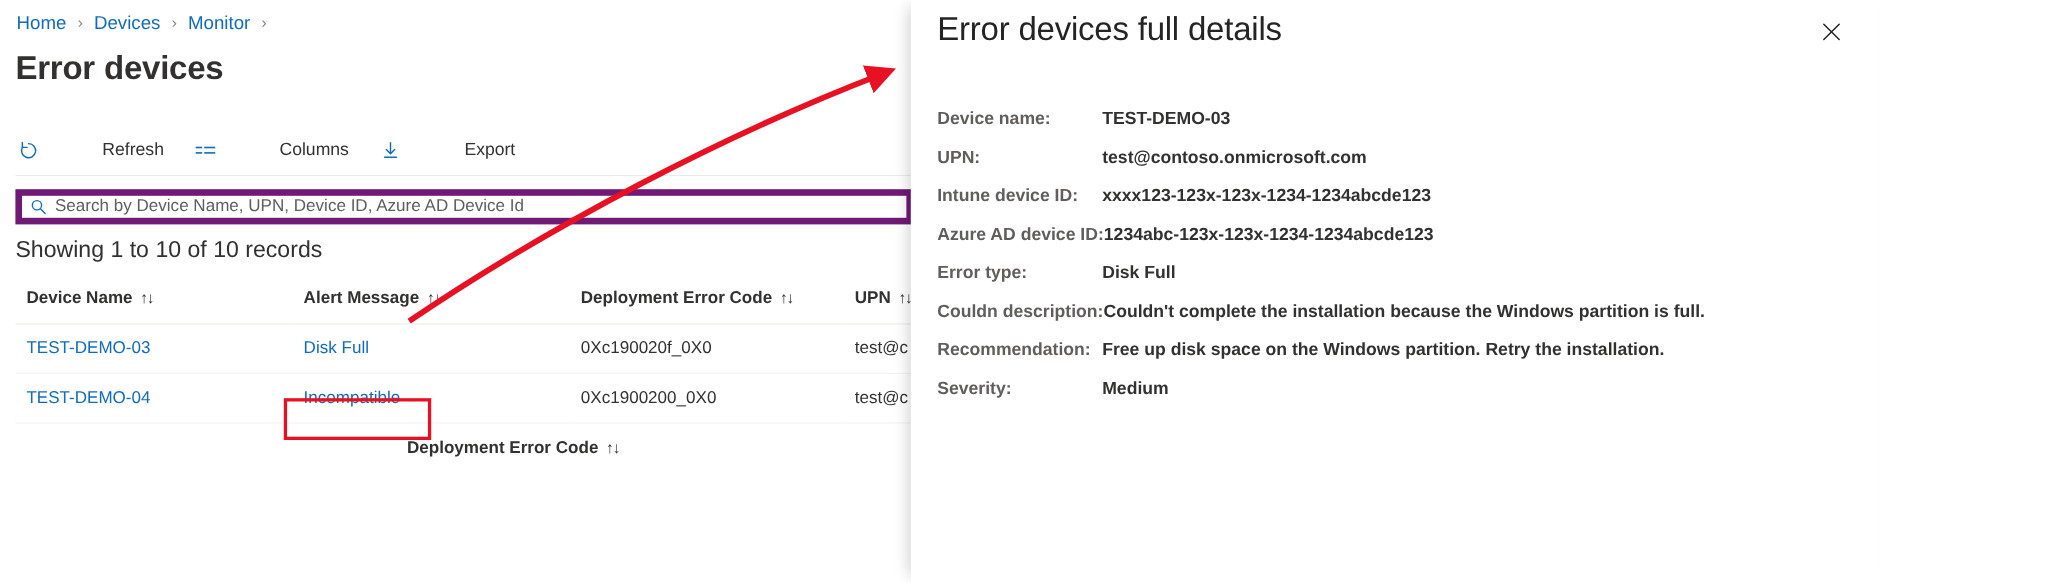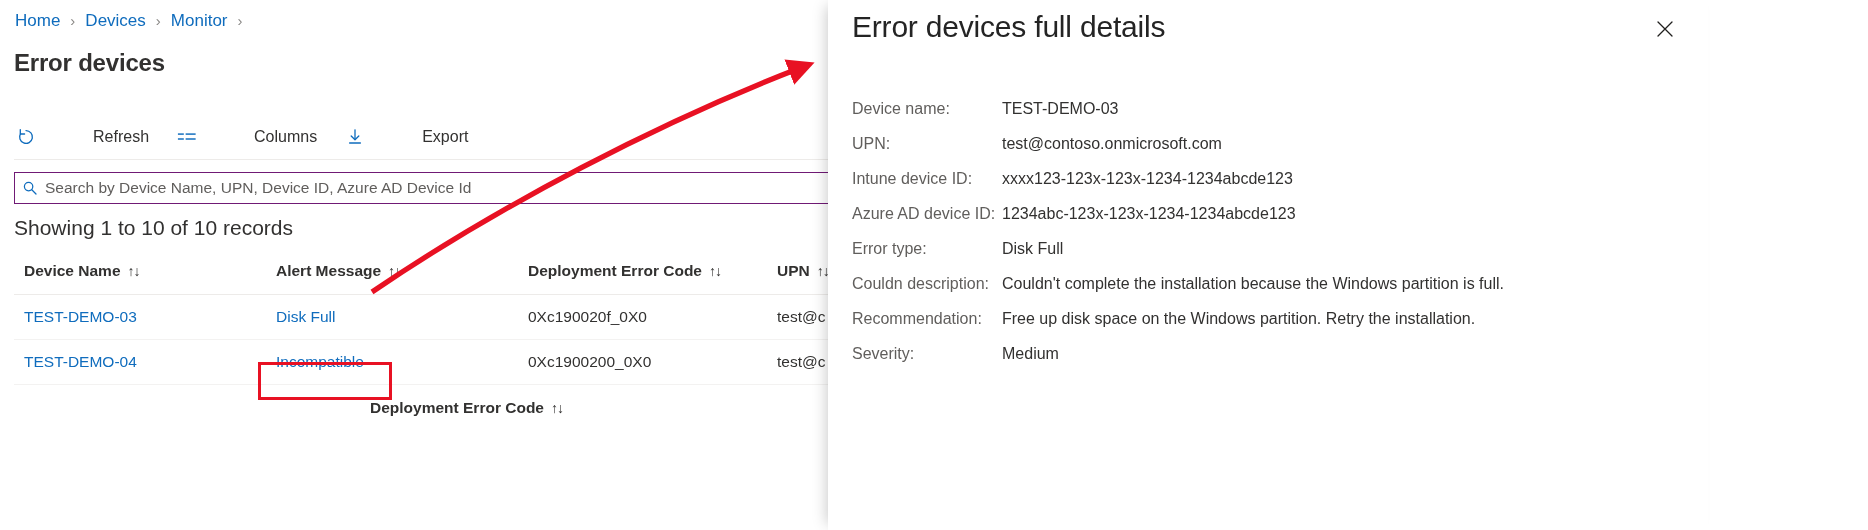--- a/index.html
+++ b/index.html
@@ -48,21 +48,21 @@
     margin: 0 9px;
     font-size: 15px;
     font-weight: 400;
   }
 
   
   #page-title {
     position: absolute;
     left: 14px;
     top: 44px;
-    font-size: 24px;
+    font-size: 30px;
     font-weight: 600;
     letter-spacing: -0.2px;
     color: #323130;
     line-height: 38px;
   }
 
   
   #command-bar {
     position: absolute;
     left: 14px;
@@ -108,21 +108,21 @@
     background: #edebe9;
   }
 
   
   #search-box {
     position: absolute;
     left: 14px;
     top: 172px;
     width: 816px;
     height: 32px;
-    border: 1px solid #701a75;
+    border: 6px solid #701a75;
     background: #ffffff;
     display: flex;
     align-items: center;
     box-sizing: border-box;
   }
   #search-icon-wrap {
     width: 30px;
     height: 30px;
     display: flex;
     align-items: center;
@@ -266,20 +266,21 @@
   #detail-rows {
     position: absolute;
     left: 24px;
     top: 100px;
     right: 16px;
   }
   .detail-row {
     display: flex;
     align-items: center;
     margin-bottom: 17px;
+    font-weight: bold;
   }
   .detail-label {
     flex: 0 0 150px;
     font-size: 16px;
     color: #605e5c;
     white-space: nowrap;
   }
   .detail-value {
     flex: 1 1 auto;
     font-size: 16px;

